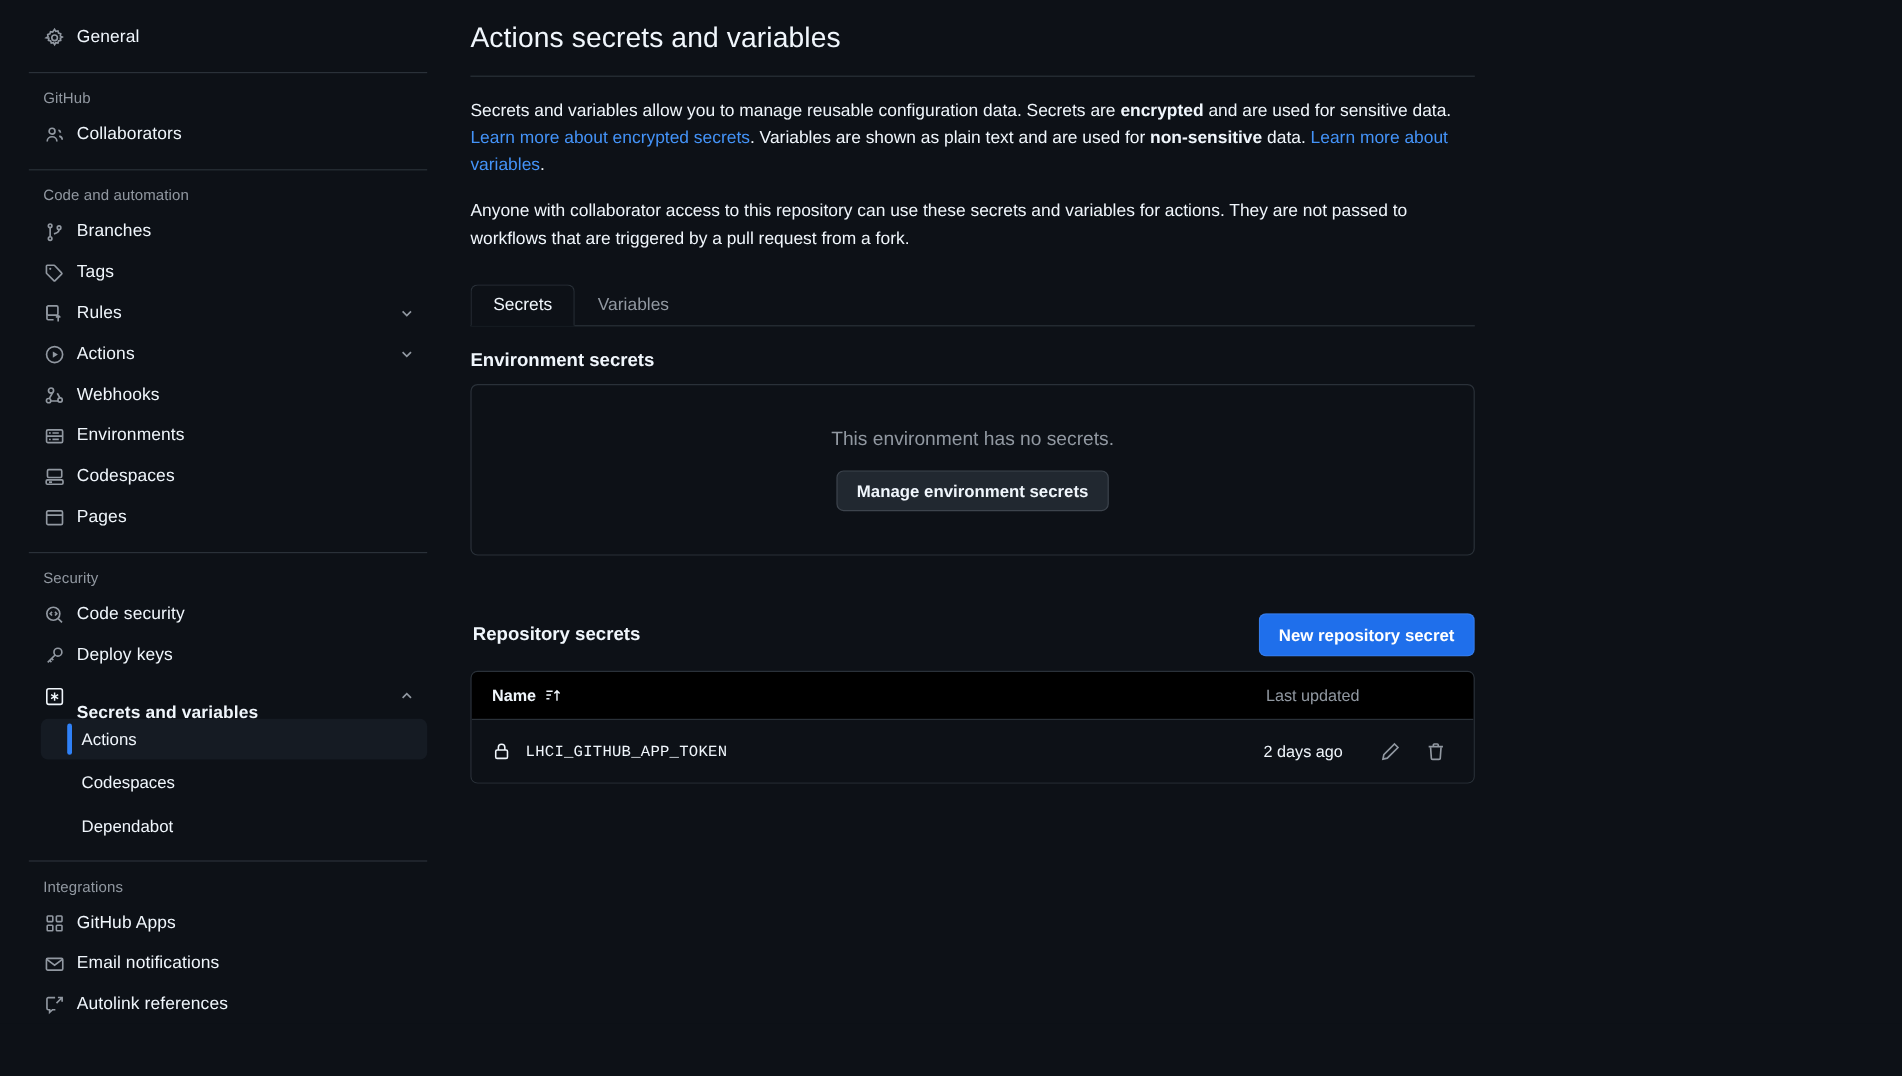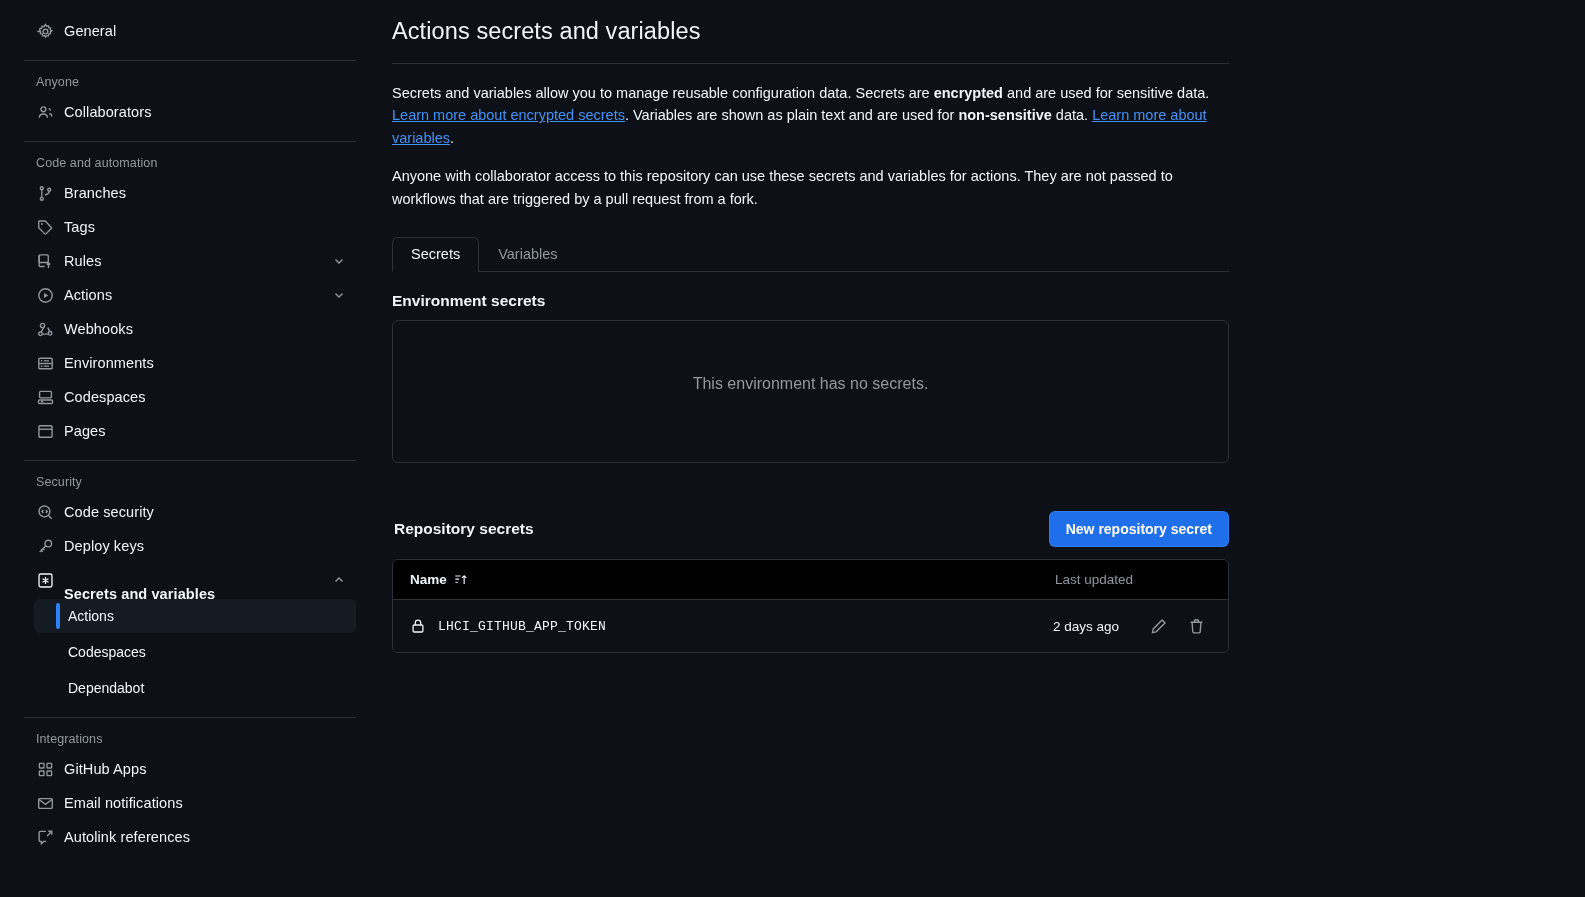--- a/index.html
+++ b/index.html
@@ -98,21 +98,21 @@
     letter-spacing: 0.1px;
   }
   .title-rule { height: 1px; background: #2a3139; margin-bottom: 18px; }
   .para {
     font-size: 14.5px;
     line-height: 1.55;
     color: #f0f6fc;
     margin: 0 0 16px 0;
   }
   .para b { font-weight: 700; }
-  .lnk { color: #4493f8; text-decoration: underline; cursor: pointer; }
+  .lnk { color: #4493f8; cursor: pointer; }
 
   .tabs {
     display: flex;
     align-items: flex-end;
     height: 40px;
     border-bottom: 1px solid #2a3139;
     margin-top: 22px;
   }
   .tab {
     font-size: 14.5px;
@@ -245,21 +245,21 @@
       <span class="ico">
         <svg width="17" height="17" viewBox="0 0 16 16" fill="none" stroke="currentColor" stroke-width="1.3">
           <circle cx="8" cy="8" r="2.2"></circle>
           <path d="M8 1.4l.9 1.5 1.7-.3.5 1.7 1.7.5-.3 1.7 1.5.9-1.5.9.3 1.7-1.7.5-.5 1.7-1.7-.3-.9 1.5-.9-1.5-1.7.3-.5-1.7-1.7-.5.3-1.7L1.4 8l1.5-.9-.3-1.7 1.7-.5.5-1.7 1.7.3z"></path>
         </svg>
       </span>
       <span class="lbl">General</span>
     </div>
     <div class="divider"></div>
 
-    <div class="section-label">Anyone</div>
+    <div class="section-label">GitHub</div>
     <div class="nav-row">
       <span class="ico">
         <svg width="17" height="17" viewBox="0 0 16 16" fill="none" stroke="currentColor" stroke-width="1.3">
           <circle cx="6" cy="5" r="2.3"></circle>
           <path d="M2.2 13c0-2.2 1.7-3.6 3.8-3.6S9.8 10.8 9.8 13"></path>
           <path d="M11 4.2c1 .3 1.6 1.1 1.6 2.1m-1 2.6c1.5.3 2.4 1.4 2.4 2.9"></path>
         </svg>
       </span>
       <span class="lbl">Collaborators</span>
     </div>
@@ -465,20 +465,21 @@
       <p class="para">Anyone with collaborator access to this repository can use these secrets and variables for actions. They are not passed to workflows that are triggered by a pull request from a fork.</p>
 
       <div class="tabs">
         <div class="tab active">Secrets</div>
         <div class="tab">Variables</div>
       </div>
 
       <h2 class="sec-h">Environment secrets</h2>
       <div class="empty-panel">
         <div class="empty-text">This environment has no secrets.</div>
+        <button class="btn-muted">Manage environment secrets</button>
       </div>
 
       <div class="repo-head">
         <h2 class="sec-h">Repository secrets</h2>
         <button class="btn-primary">New repository secret</button>
       </div>
 
       <div class="table">
         <div class="t-head">
           <div class="name-col">

